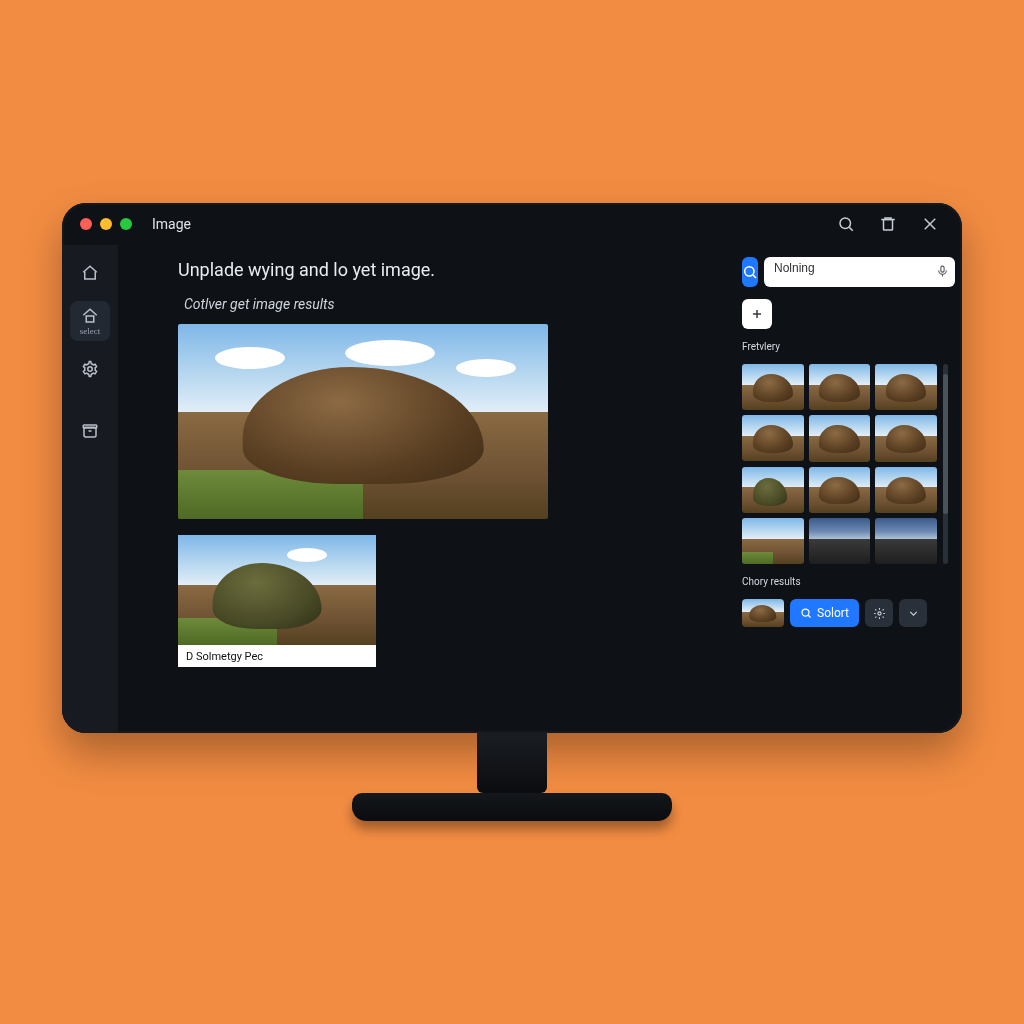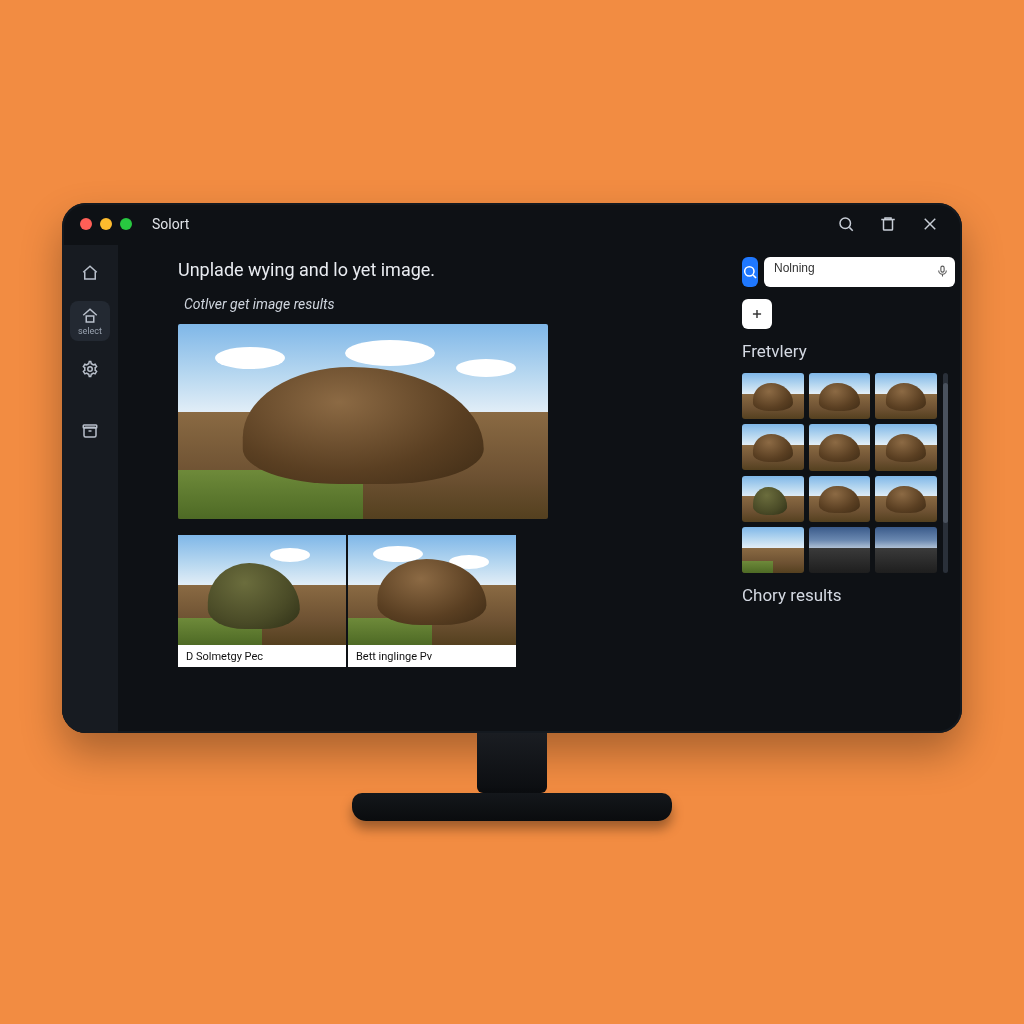--- a/index.html
+++ b/index.html
@@ -76,20 +76,21 @@
   }
 
   
   .sidebar {
     background: #171b21;
     display: flex;
     flex-direction: column;
     align-items: center;
     padding-top: 8px;
     gap: 8px;
+    font-family: Liberation Serif, serif;
   }
   .side-item {
     width: 40px; height: 40px;
     display: flex; flex-direction: column;
     align-items: center; justify-content: center;
     color: #b9c0cb; border-radius: 8px;
     font-size: 9px; gap: 1px;
   }
   .side-item.active { background: #232932; }
   .side-item svg { width: 18px; height: 18px; stroke: currentColor; fill: none; stroke-width: 2; }
@@ -109,21 +110,21 @@
   .hero {
     width: 370px; height: 195px;
     border-radius: 2px;
     overflow: hidden;
     margin-bottom: 16px;
     position: relative;
   }
 
   .result-row { display: flex; gap: 2px; }
   .result-card {
-    width: 168px;
+    width: 198px;
     display: flex; flex-direction: column;
   }
   .result-thumb { height: 110px; position: relative; overflow: hidden; }
   .result-caption {
     background: #ffffff;
     color: #111;
     font-size: 11px;
     height: 22px;
     display: flex; align-items: center;
     padding: 0 8px;
@@ -181,21 +182,21 @@
   }
   .verify svg { width: 9px; height: 9px; stroke: currentColor; fill: none; stroke-width: 3; }
   .plus-btn {
     width: 30px; height: 30px;
     background: #fff; border-radius: 6px;
     display: flex; align-items: center; justify-content: center;
     color: #333;
   }
   .plus-btn svg { width: 14px; height: 14px; stroke: currentColor; fill: none; stroke-width: 2.5; }
 
-  .panel-label { color: #d4d9e2; font-size: 17px; }
+  .panel-label { color: #d4d9e2; font-size: 10px; }
 
   .grid-wrap { position: relative; display: flex; gap: 6px; }
   .thumb-grid {
     flex: 1;
     display: grid;
     grid-template-columns: repeat(3, 1fr);
     gap: 5px;
   }
   .thumb { aspect-ratio: 4/3; border-radius: 3px; overflow: hidden; position: relative; }
   .scroll-track {
@@ -260,21 +261,21 @@
 
 <div class="monitor-wrap">
   <div class="screen">
 
     <div class="titlebar">
       <div class="traffic">
         <div class="dot red"></div>
         <div class="dot yellow"></div>
         <div class="dot green"></div>
       </div>
-      <div class="title-label">Solort</div>
+      <div class="title-label">Image</div>
       <div class="titlebar-spacer"></div>
       <div class="title-icon">
         <svg viewBox="0 0 24 24">
             <circle cx="11" cy="11" r="7"></circle>
             <line x1="21" y1="21" x2="16.5" y2="16.5"></line>
           </svg>
       </div>
       <div class="title-icon">
         <svg viewBox="0 0 24 24">
             <polyline points="3 6 5 6 21 6"></polyline>
@@ -344,33 +345,20 @@
               <div class="scene variant-b">
                 <div class="sky"></div>
                 <div class="cloud" style="width:40px;height:14px;left:55%;top:12%"></div>
                 <div class="ground"></div>
                 <div class="grass"></div>
                 <div class="mound"></div>
               </div>
             </div>
             <div class="result-caption">D Solmetgy Pec</div>
           </div>
-          <div class="result-card">
-            <div class="result-thumb">
-              <div class="scene">
-                <div class="sky"></div>
-                <div class="cloud" style="width:50px;height:16px;left:15%;top:10%"></div>
-                <div class="cloud" style="width:40px;height:14px;left:60%;top:18%"></div>
-                <div class="ground"></div>
-                <div class="grass"></div>
-                <div class="mound"></div>
-              </div>
-            </div>
-            <div class="result-caption">Bett inglinge Pv</div>
-          </div>
         </div>
       </div>
 
       <div class="panel">
 
         <div class="search-row">
           <div class="search-btn">
             <svg viewBox="0 0 24 24">
                 <circle cx="11" cy="11" r="7"></circle>
                 <line x1="21" y1="21" x2="16.5" y2="16.5"></line>
@@ -484,19 +472,46 @@
                 </div>
               </div>
           </div>
           <div class="scroll-track">
             <div class="scroll-thumb"></div>
           </div>
         </div>
 
         <div class="panel-label">Chory results</div>
 
+        <div class="bottom-row">
+          <div class="mini-thumb">
+            <div class="scene">
+                <div class="sky"></div>
+                <div class="ground"></div>
+                <div class="mound"></div>
+              </div>
+          </div>
+          <div class="select-btn">
+            <svg viewBox="0 0 24 24">
+                <circle cx="11" cy="11" r="7"></circle>
+                <line x1="21" y1="21" x2="16.5" y2="16.5"></line>
+              </svg>
+            <span>Solort</span>
+          </div>
+          <div class="sq-btn">
+            <svg viewBox="0 0 24 24">
+                <circle cx="12" cy="12" r="3"></circle>
+                <path d="M12 2v3M12 19v3M4.2 4.2l2.1 2.1M17.7 17.7l2.1 2.1M2 12h3M19 12h3M4.2 19.8l2.1-2.1M17.7 6.3l2.1-2.1"></path>
+              </svg>
+          </div>
+          <div class="sq-btn">
+            <svg viewBox="0 0 24 24">
+                <polyline points="6 9 12 15 18 9"></polyline>
+              </svg>
+          </div>
+        </div>
 
       </div>
     </div>
   </div>
   <div class="neck"></div>
   <div class="base"></div>
 </div>
 
 </body></html>

